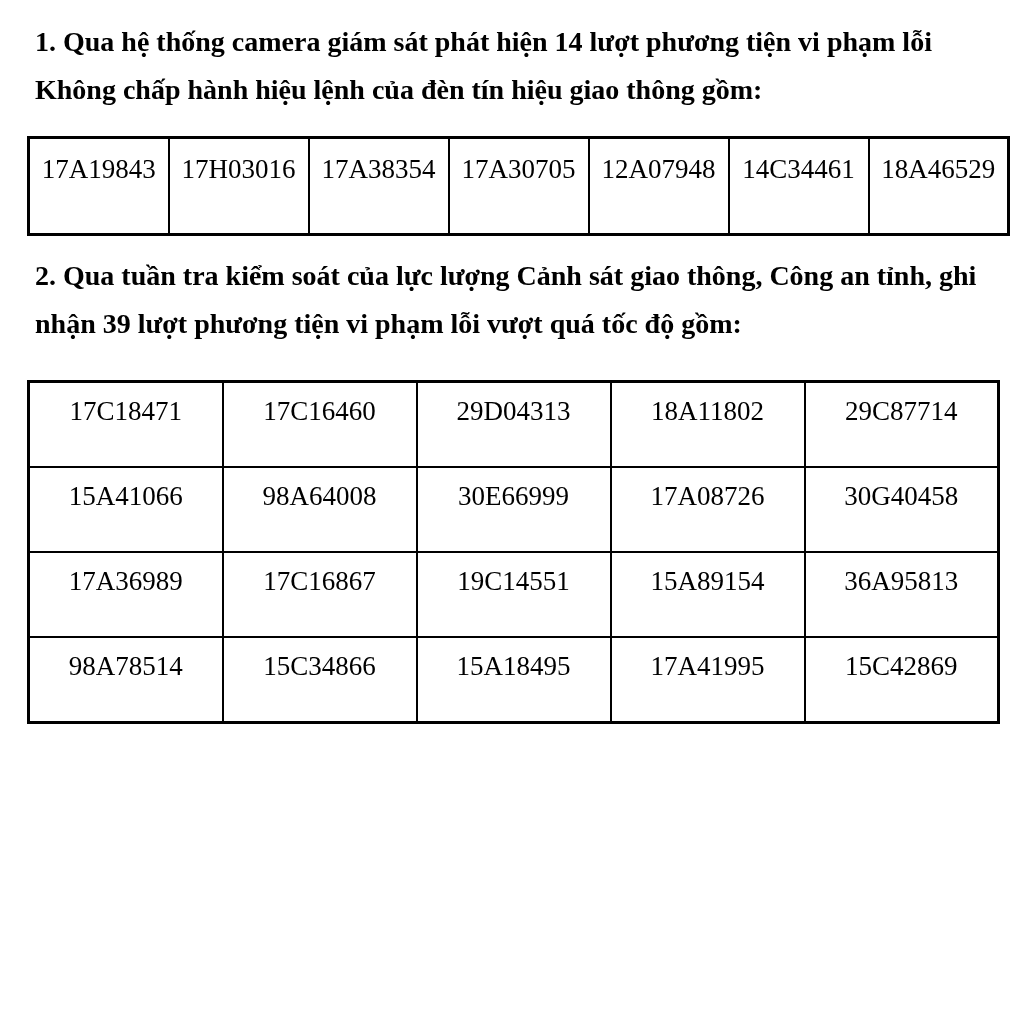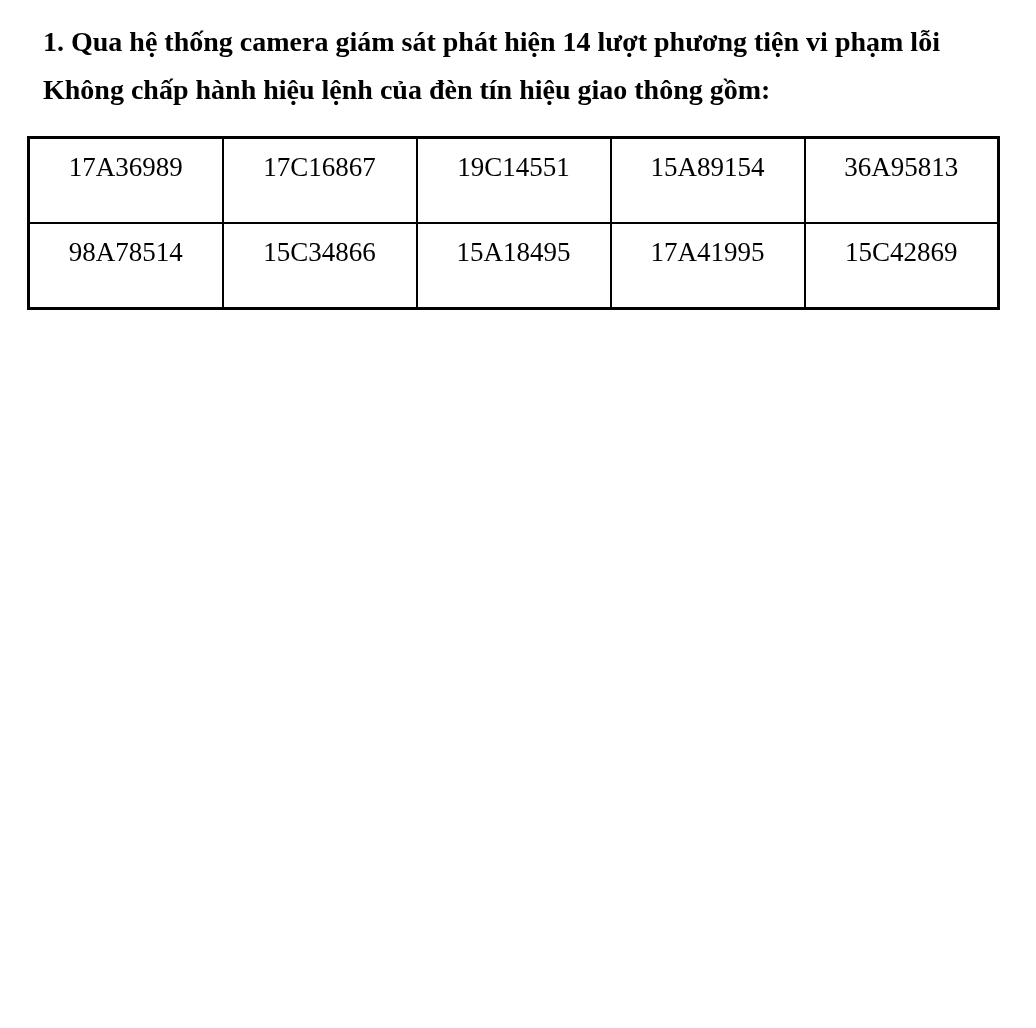--- a/index.html
+++ b/index.html
@@ -15,21 +15,21 @@
     overflow: hidden;
     box-sizing: border-box;
   }
   .page {
     padding: 16px 26px 0 27px;
   }
   .heading {
     font-weight: bold;
     font-size: 28px;
     line-height: 48px;
-    margin: 16px;
+    margin: 8px;
     color: #000000;
   }
   .heading-1 {
     margin-top: 2px;
     margin-bottom: 22px;
   }
   .heading-2 {
     margin-top: 16px;
     margin-bottom: 32px;
   }
@@ -66,26 +66,50 @@
 </style>
 </head>
 <body>
 
 <div class="page">
 
   <p class="heading heading-1">1. Qua hệ thống camera giám sát phát hiện 14 lượt phương tiện vi phạm lỗi Không chấp hành hiệu lệnh của đèn tín hiệu giao thông gồm:</p>
 
   <table class="plates camera-table">
     <tbody>
+        <tr>
+          <td>17A19843</td>
+          <td>17H03016</td>
+          <td>17A38354</td>
+          <td>17A30705</td>
+          <td>12A07948</td>
+          <td>14C34461</td>
+          <td>18A46529</td>
+        </tr>
       </tbody>
   </table>
 
+  <p class="heading heading-2">2. Qua tuần tra kiểm soát của lực lượng Cảnh sát giao thông, Công an tỉnh, ghi nhận 39 lượt phương tiện vi phạm lỗi vượt quá tốc độ gồm:</p>
 
   <table class="plates patrol-table">
     <tbody>
+        <tr>
+          <td>17C18471</td>
+          <td>17C16460</td>
+          <td>29D04313</td>
+          <td>18A11802</td>
+          <td>29C87714</td>
+        </tr>
+        <tr>
+          <td>15A41066</td>
+          <td>98A64008</td>
+          <td>30E66999</td>
+          <td>17A08726</td>
+          <td>30G40458</td>
+        </tr>
         <tr>
           <td>17A36989</td>
           <td>17C16867</td>
           <td>19C14551</td>
           <td>15A89154</td>
           <td>36A95813</td>
         </tr>
         <tr>
           <td>98A78514</td>
           <td>15C34866</td>

